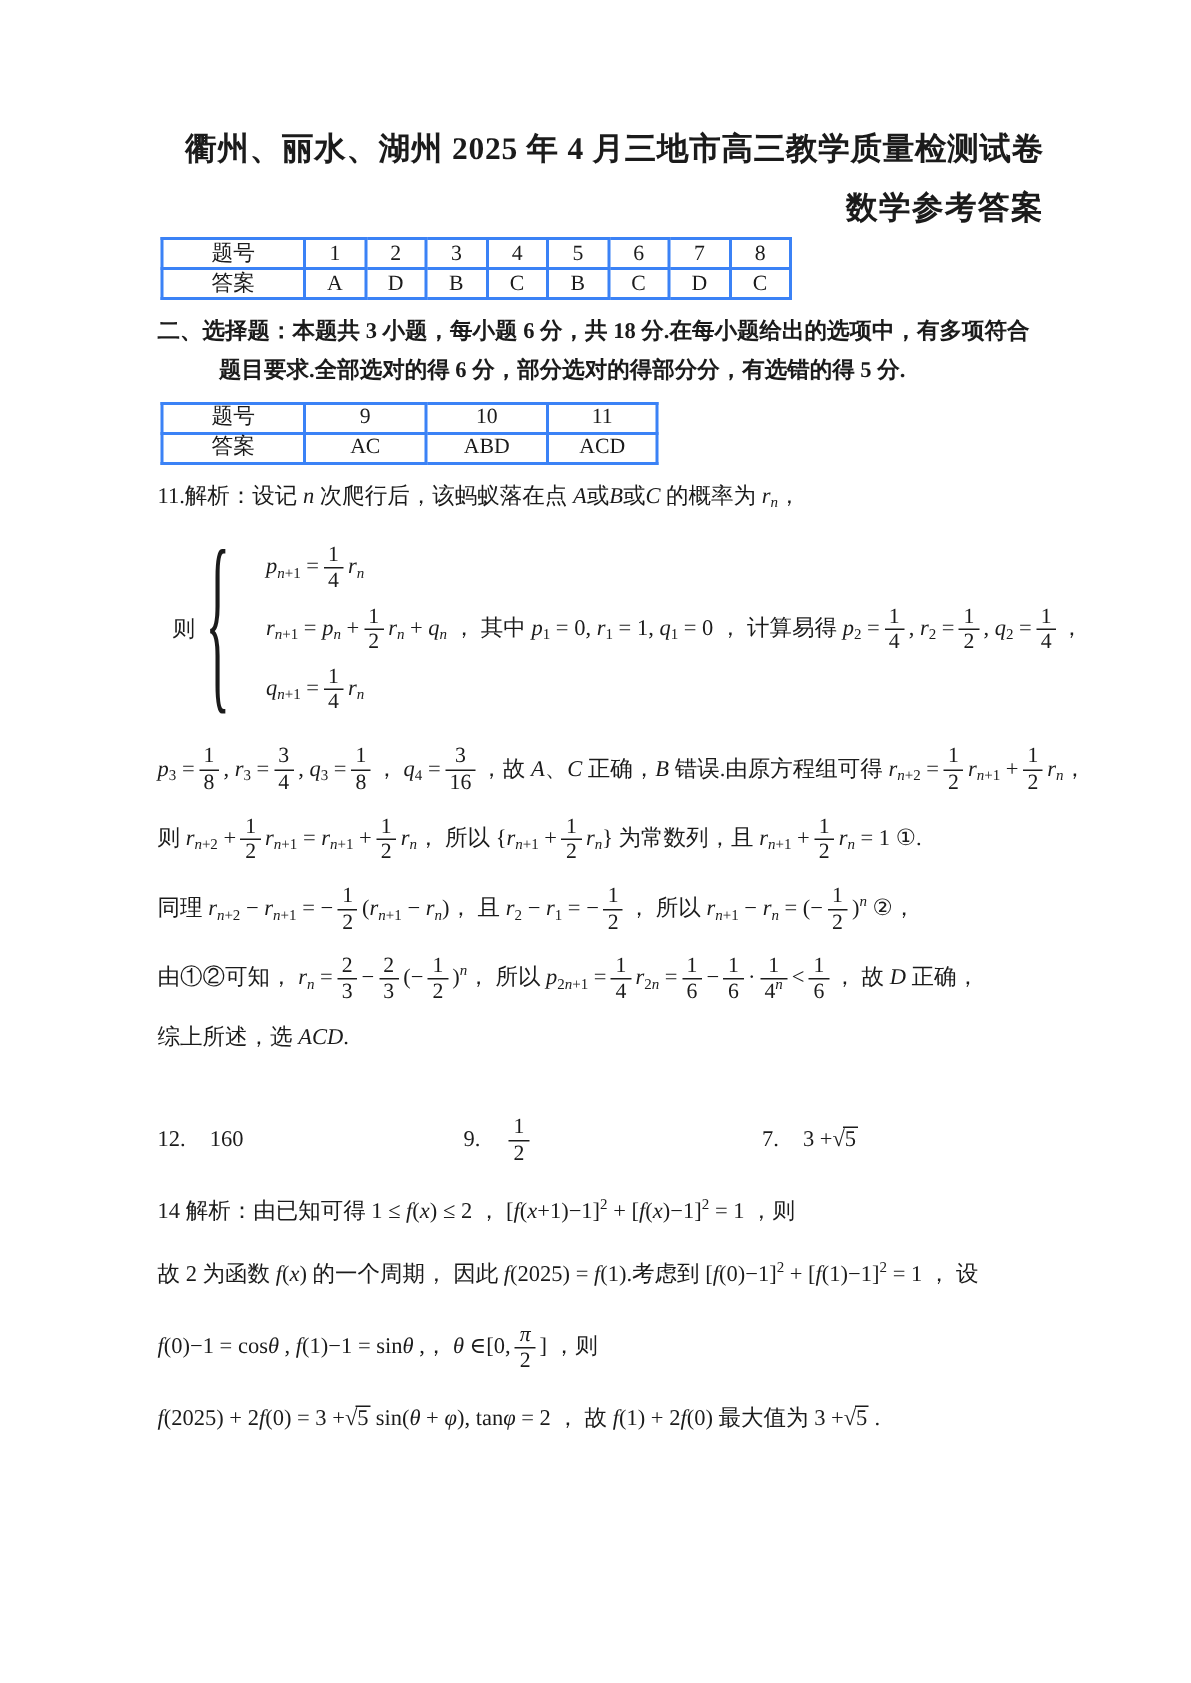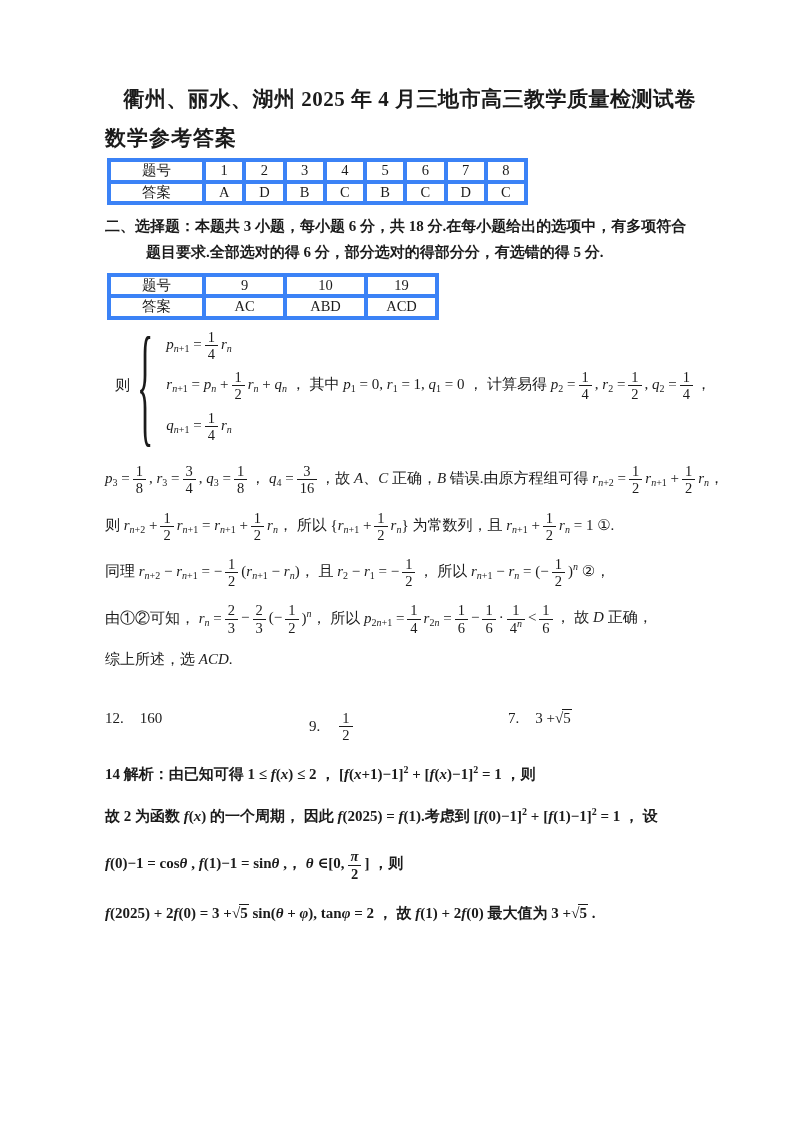--- a/index.html
+++ b/index.html
@@ -9,40 +9,40 @@
     font-family:"Liberation Serif","DejaVu Serif",serif;
     color:#1b1b1b;
   }
   .page { padding:86px 98px 30px 105px; }
 
   .doc-title {
     font-size:21px; font-weight:bold; text-align:right;
     margin:0; letter-spacing:0.5px; line-height:1.3;
   }
   .doc-subtitle {
-    font-size:21px; font-weight:bold; text-align:left;
+    font-size:21px; font-weight:bold; text-align:right;
     margin:13px 0 0; letter-spacing:1px; line-height:1.2;
   }
 
   .sec-head {
     font-size:15px; font-weight:bold; line-height:1.72;
     margin:9px 0 0; padding-left:41px; text-indent:-41px;
   }
 
   table { border-collapse:collapse; table-layout:fixed; margin:7px 0 0 2px; }
   td {
-    border:4px solid #3b82f6; text-align:center;
+    border:2px solid #3b82f6; text-align:center;
     font-size:14.5px; height:20px; padding:0 2px; line-height:1.2;
   }
   #table1 { width:421px; }
   #table2 { width:332px; }
 
   .sol { font-size:15px; }
   .mline { margin:13px 0; white-space:nowrap; line-height:1.4; }
-  .sol14 .mline { margin:21px 0;font-weight:bold; }
+  .sol14 .mline { margin:21px 0; }
 
   i { font-style:italic; }
   sub { font-size:10px; vertical-align:-3px; line-height:0; }
   sup { font-size:10px; vertical-align:6px; line-height:0; }
 
   .frac {
     display:inline-block; text-align:center; vertical-align:middle;
     margin:0 3px; line-height:1.12; font-size:14.5px;
   }
   .frac .num { display:block; border-bottom:1px solid #1b1b1b; padding:0 3px; }
@@ -52,23 +52,23 @@
   .sqrt .rsign { letter-spacing:-1px; }
   .sqrt .rad { border-top:1px solid #1b1b1b; padding:0 1px; }
 
   .system { display:flex; align-items:center; margin:2px 0 2px 10px; }
   .sys-lead { margin-right:2px; }
   .brace {
     display:inline-block; font-size:34px; font-weight:300;
     transform:scale(1,3.9); transform-origin:center;
     margin:0 9px 0 5px; line-height:1;
   }
-  .eq { margin:7px 4px; white-space:nowrap; }
+  .eq { margin:7px 15px; white-space:nowrap; }
 
-  .ans-row { display:flex; align-items:flex-start; margin:18px 0 10px; font-size:15px; }
+  .ans-row { display:flex; align-items:center; margin:18px 0 10px; font-size:15px; }
   .ans-item { display:flex; align-items:center; white-space:nowrap; }
   .ans-item .ans-label { margin-right:16px; }
   .ans-item:nth-child(1) { width:204px; }
   .ans-item:nth-child(2) { width:199px; }
 </style>
 </head>
 <body>
 
 <div class="page">
 
@@ -104,32 +104,33 @@
     </table>
 
   <p class="sec-head">二、选择题：本题共 3 小题，每小题 6 分，共 18 分.在每小题给出的选项中，有多项符合题目要求.全部选对的得 6 分，部分选对的得部分分，有选错的得 5 分.</p>
 
   <table id="table2">
     <tbody>
         <tr>
       <td style="width:95px">题号</td>
       <td style="width:81px">9</td>
       <td style="width:81px">10</td>
-      <td>19</td>
+      <td>11</td>
     </tr>
     <tr>
       <td>答案</td>
       <td>AC</td>
       <td>ABD</td>
       <td>ACD</td>
     </tr>
   </tbody>
     </table>
 
   <div class="sol">
+    <div class="mline" style="margin-top:11px"><span class="tk-m">11.解析：设记 <i>n</i> 次爬行后，该蚂蚁落在点 <i>A</i>或<i>B</i>或<i>C</i> 的概率为 <i>r</i><sub><i>n</i></sub>，</span></div>
 
     <div class="system">
       <span class="sys-lead">则</span>
       <span class="brace">{</span>
       <div class="sys-eqs">
         <div class="eq"><span class="tk-m"><i>p</i><sub><i>n</i>+1</sub> =</span><span class="frac"><span class="num">1</span><span class="den">4</span></span><span class="tk-m"><i>r</i><sub><i>n</i></sub></span></div>
         <div class="eq">
           <span><span class="tk-m"><i>r</i><sub><i>n</i>+1</sub> = <i>p</i><sub><i>n</i></sub> +</span><span class="frac"><span class="num">1</span><span class="den">2</span></span><span class="tk-m"><i>r</i><sub><i>n</i></sub> + <i>q</i><sub><i>n</i></sub></span></span>
           <span><span class="tk-m">， 其中 <i>p</i><sub>1</sub> = 0, <i>r</i><sub>1</sub> = 1, <i>q</i><sub>1</sub> = 0 ， 计算易得 <i>p</i><sub>2</sub> =</span><span class="frac"><span class="num">1</span><span class="den">4</span></span><span class="tk-m">, <i>r</i><sub>2</sub> =</span><span class="frac"><span class="num">1</span><span class="den">2</span></span><span class="tk-m">, <i>q</i><sub>2</sub> =</span><span class="frac"><span class="num">1</span><span class="den">4</span></span><span class="tk-m">，</span></span>
         </div>

